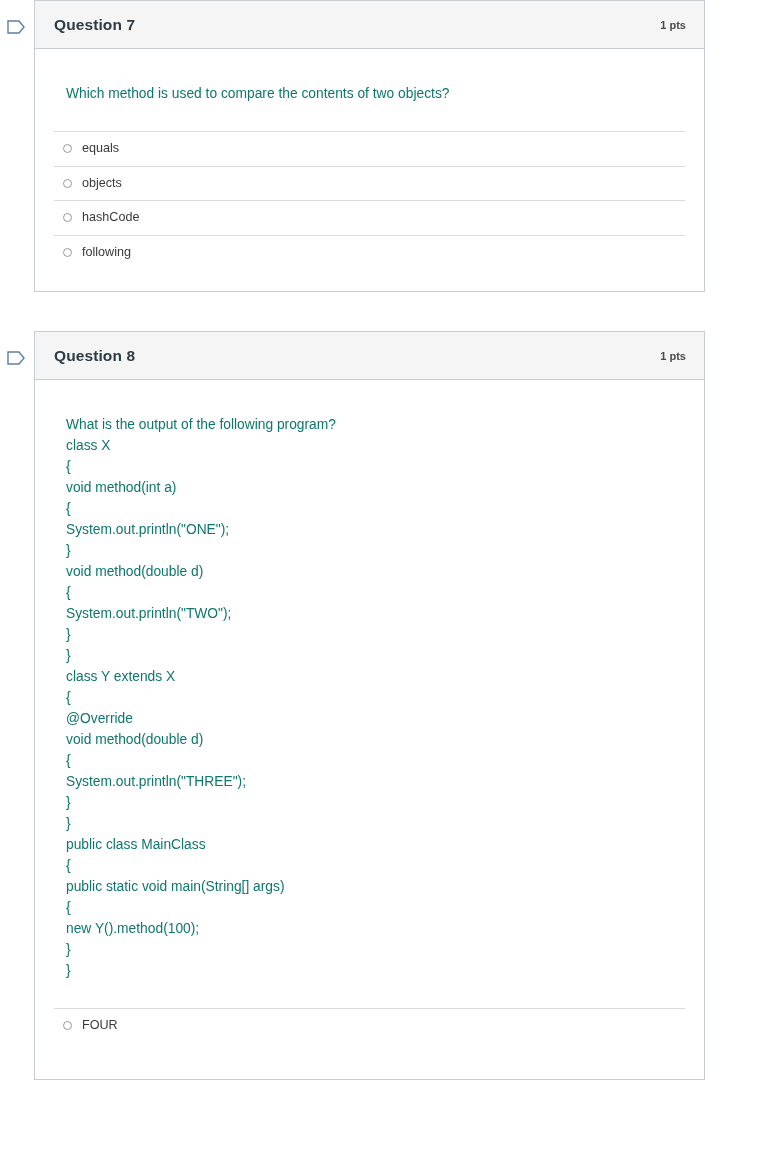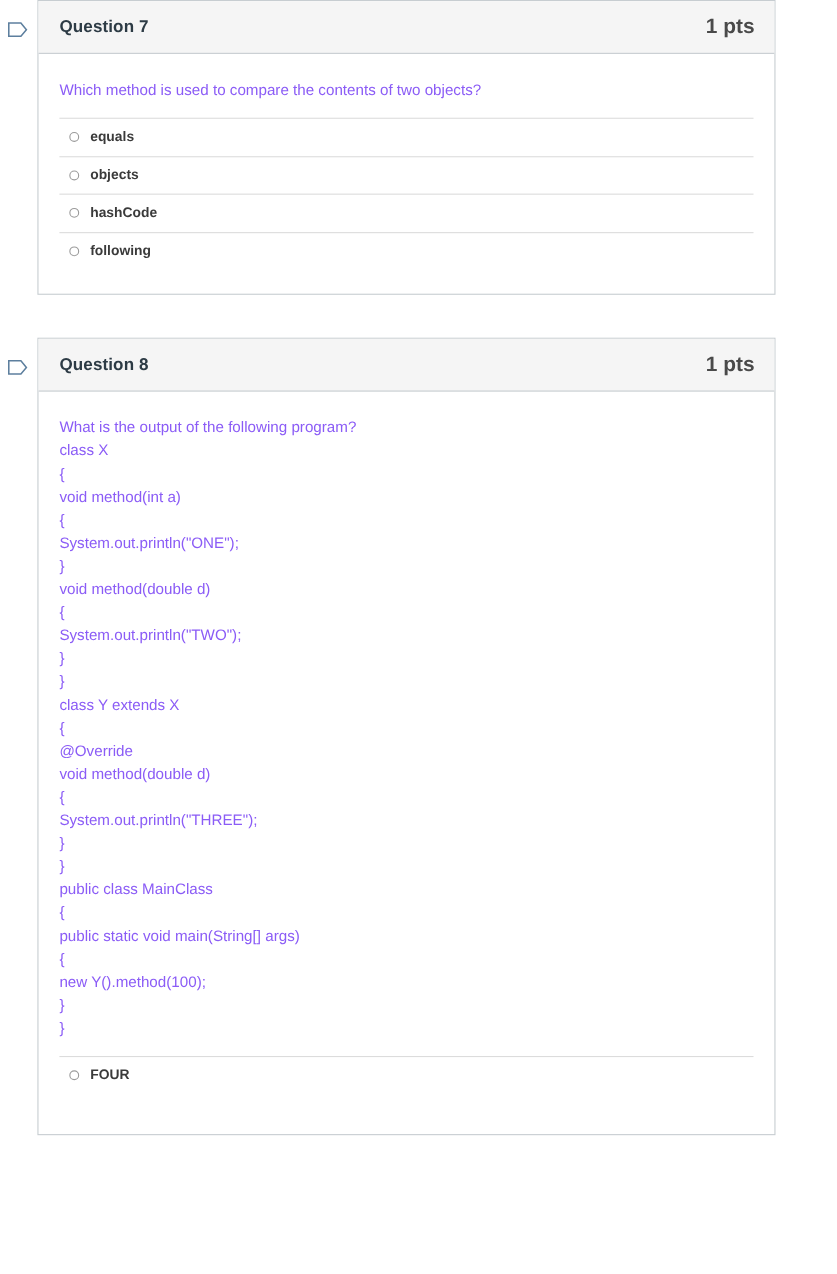--- a/index.html
+++ b/index.html
@@ -55,36 +55,36 @@
     justify-content: space-between;
     padding: 0 18px 0 19px;
   }
   .question-title {
     font-size: 15.5px;
     font-weight: bold;
     color: #2d3b45;
     letter-spacing: 0.1px;
   }
   .question-points {
-    font-size: 19px;
+    font-size: 11px;
     font-weight: bold;
     color: #4a4a4a;
   }
 
   .question-body {
     padding: 22px 19px 0 19px;
   }
 
   .question-text {
     font-size: 13.8px;
     line-height: 21px;
-    color: #8b5cf6;
+    color: #0f766e;
     white-space: pre-wrap;
     word-break: break-word;
-    margin: 0;
+    margin: 12px;
     padding-bottom: 15px;
   }
 
   .answers {
     padding: 0 0 0 0;
     margin: 0 0 0 0;
     list-style: none;
   }
   .answer-row {
     border-top: 1px solid #dcdcdc;
@@ -99,21 +99,20 @@
     border: 1px solid #9a9a9a;
     border-radius: 50%;
     background: #ffffff;
     flex: 0 0 auto;
     margin-right: 10px;
   }
   .answer-label {
     font-size: 12.6px;
     color: #3a3a3a;
     line-height: 1;
-    font-weight: bold;
   }
 
   .card-bottom-pad { height: 22px; }
   .card-bottom-pad-tall { height: 36px; }
 
   .block-gap { height: 39px; }
 </style>
 </head>
 <body>
 

